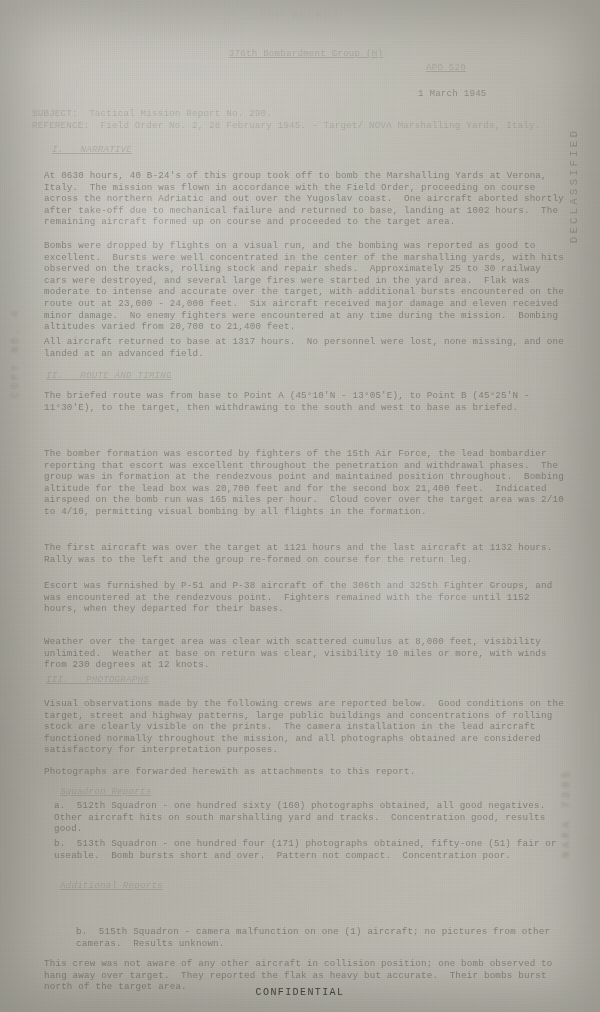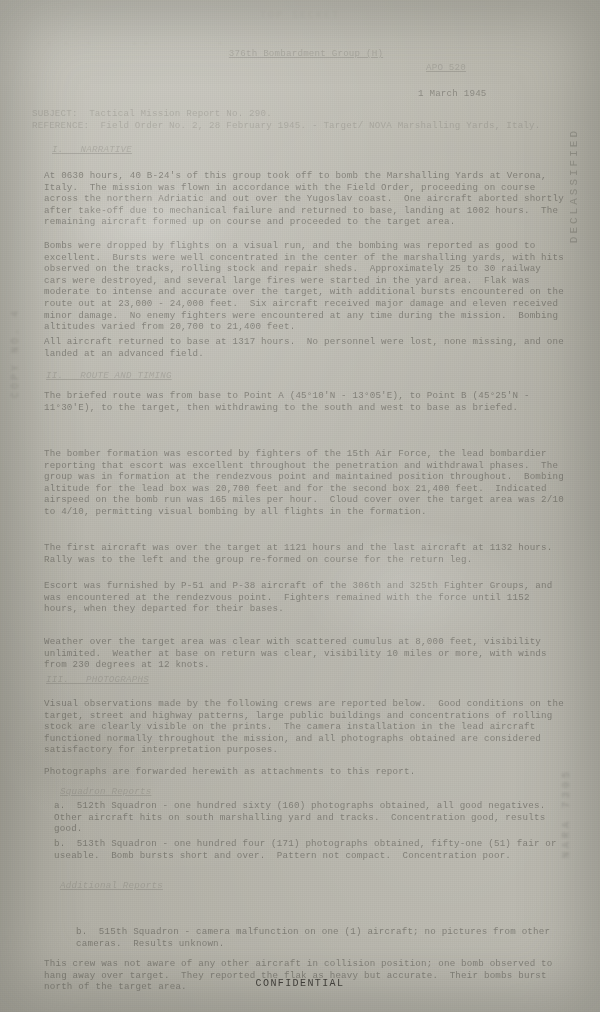--- a/index.html
+++ b/index.html
@@ -87,21 +87,21 @@
     writing-mode: vertical-rl;
     transform: rotate(180deg);
     font-size: 10px;
     letter-spacing: 3px;
     color: rgba(70,68,60,0.22);
     filter: blur(0.9px);
   }
   .footer-class {
     position: absolute;
     left: 0;
-    bottom: 15px;
+    bottom: 6px;
     width: 548px;
     text-align: center;
     font-size: 10px;
     letter-spacing: 1.4px;
     color: rgba(40,38,34,0.85);
     filter: blur(0.2px);
   }
   .topsecret {
     position: absolute;
     left: 0;

